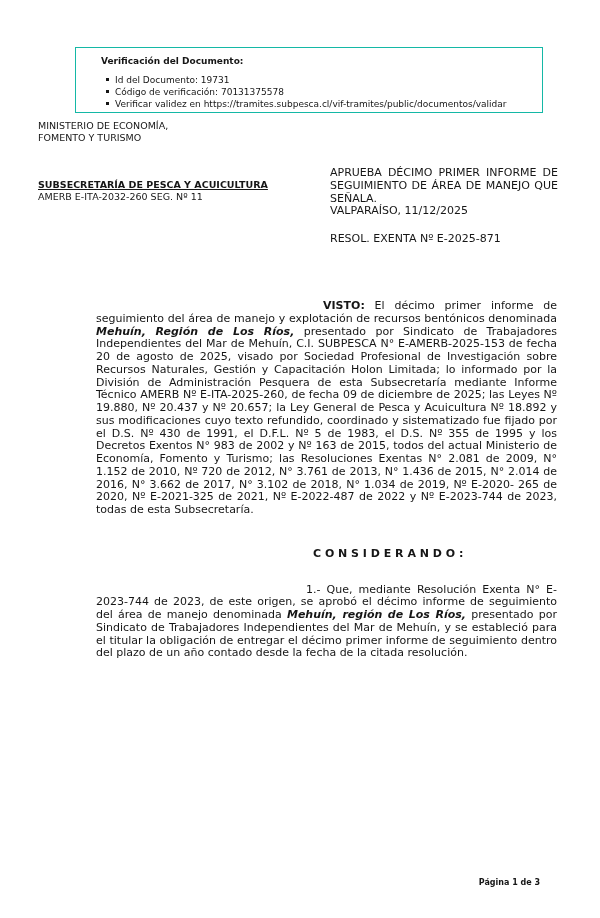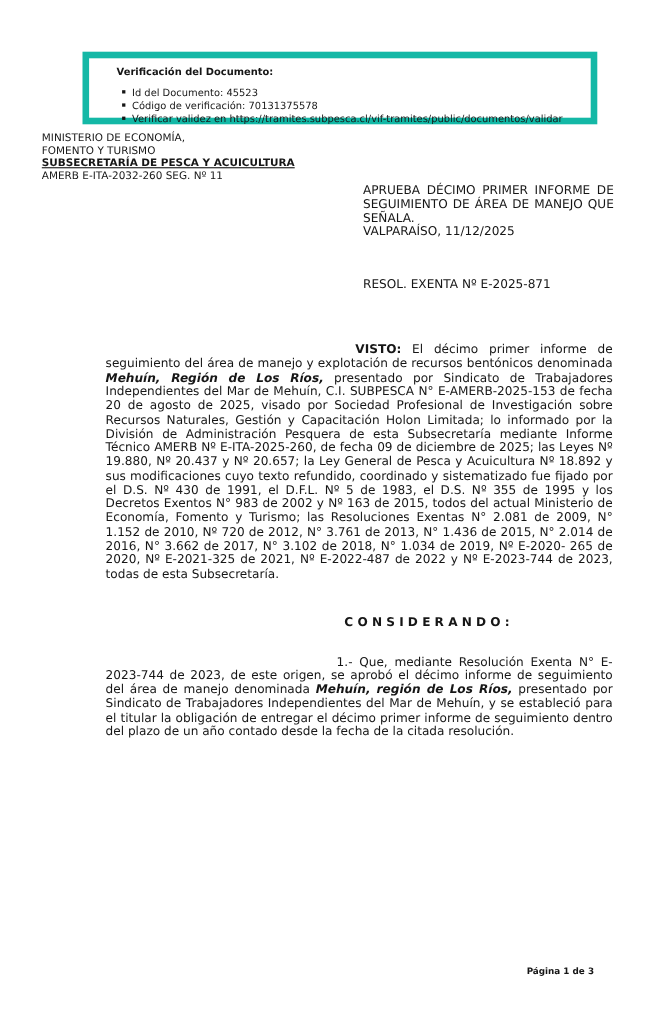--- a/index.html
+++ b/index.html
@@ -11,21 +11,21 @@
     color: #161616;
     font-family: "DejaVu Sans", "Liberation Sans", sans-serif;
     overflow: hidden;
   }
 
   
   .verify-box {
     position: absolute;
     left: 75px; top: 47px;
     width: 468px; height: 66px;
-    border: 6px solid #14b8a6;
+    border: 1px solid #14b8a6;
     box-sizing: border-box;
     padding: 8px 0 0 25px;
     font-size: 9px;
     line-height: 11px;
   }
   .verify-title { font-weight: bold; margin-bottom: 8px; }
   .verify-list { margin: 0; padding: 0; list-style: none; }
   .verify-list li { display: flex; align-items: baseline; margin: 0 0 1px 5px; }
   .bullet {
     display: inline-block;
@@ -41,38 +41,39 @@
     position: absolute;
     left: 38px; top: 120px;
     width: 248px;
     text-align: left;
     font-size: 9.5px;
     line-height: 11.7px;
   }
   .letterhead .subsecretaria {
     font-weight: bold;
     text-decoration: underline;
+    margin-top: 36px;
   }
 
   
   .title-block {
     position: absolute;
     left: 330px; top: 167px;
     width: 228px;
     font-size: 11px;
     line-height: 12.8px;
   }
   .subject { text-align: justify; }
   .city-date { }
-  .resolution-number { margin-top: 35px; }
+  .resolution-number { margin-top: 15px; }
 
   
   .doc-body {
     position: absolute;
-    left: 96px; top: 312px;
+    left: 96px; top: 300px;
     width: 461px;
     font-size: 11px;
     line-height: 12.75px;
     text-align: justify;
   }
   .para { margin: 0; }
   .visto-para { text-indent: 227px; }
   .considerando-heading {
     margin-top: 31px;
     margin-left: 217px;
@@ -96,21 +97,21 @@
 </head>
 <body>
 
 <div class="page">
 
   <div class="verify-box">
     <div class="verify-title">Verificación del Documento:</div>
     <ul class="verify-list">
       <li>
         <span class="bullet"></span>
-        <span>Id del Documento: 45523</span>
+        <span>Id del Documento: 19731</span>
       </li>
       <li>
         <span class="bullet"></span>
         <span>Código de verificación: 70131375578</span>
       </li>
       <li>
         <span class="bullet"></span>
         <span>Verificar validez en https://tramites.subpesca.cl/vif-tramites/public/documentos/validar</span>
       </li>
     </ul>

